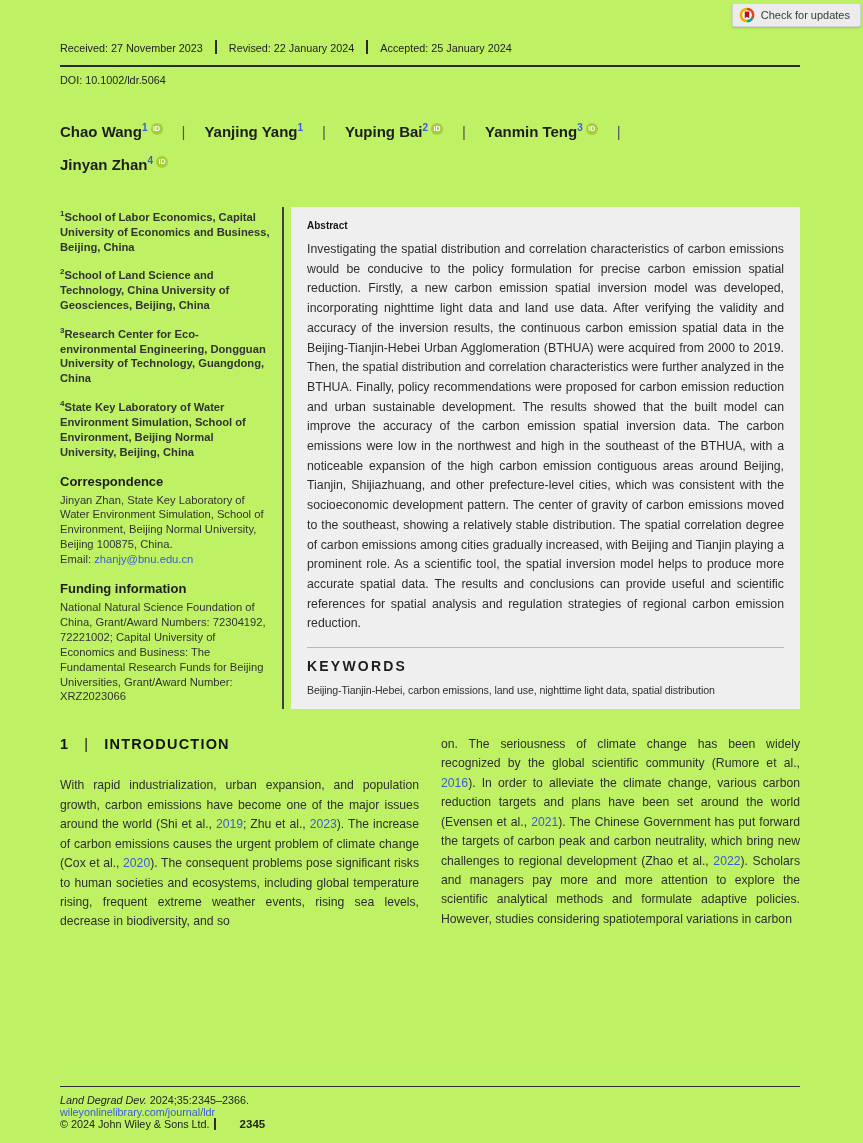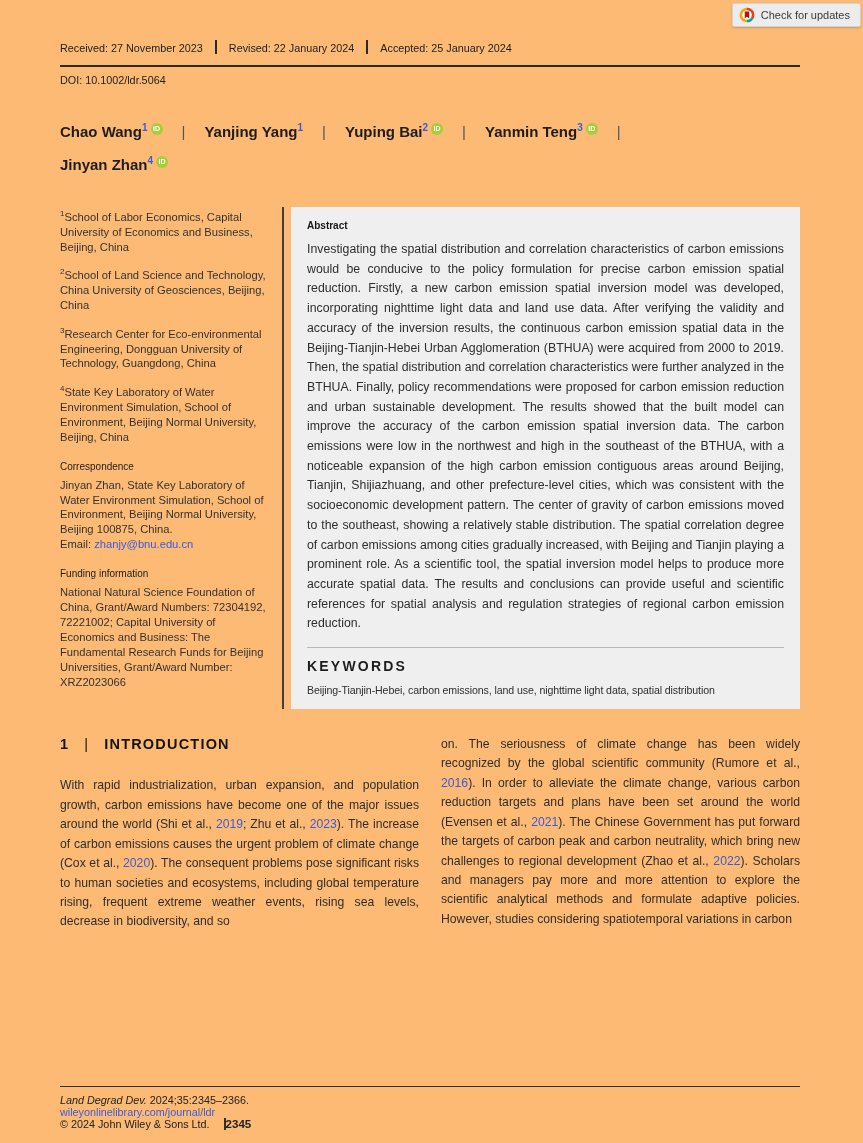--- a/index.html
+++ b/index.html
@@ -1,19 +1,19 @@
 <!DOCTYPE html>
 <html lang="en"><head>
 <meta charset="utf-8">
 <style>
   * { margin:0; padding:0; box-sizing:border-box; }
   html,body { background:#ffffff; }
   .page {
     position:relative; width:863px; height:1143px; margin:0 auto;
-    background:#fdba74; overflow:hidden;
+    background:#bef264; overflow:hidden;
     font-family:"Liberation Sans", sans-serif; color:#2d2d2d;
   }
   .margins { margin-left:60px; margin-right:63px; }
 
   
   .check-updates {
     position:absolute; top:3px; right:2px;
     display:flex; align-items:center; gap:6px;
     background:#ececec; border:1px solid #d2d2d2; border-radius:2px;
     box-shadow:0 1px 2px rgba(0,0,0,.18);
@@ -56,23 +56,23 @@
   .orcid-badge {
     display:inline-block; width:12px; height:12px; border-radius:50%;
     background:#a6ce39; color:#fff; font-size:7px; font-weight:bold;
     text-align:center; line-height:12px; vertical-align:super; margin-left:3px; cursor:pointer;
   }
   .author-pipe { color:#555; font-weight:400; margin:0 19px; }
 
   
   .content-row { display:flex; align-items:stretch; margin-top:28px; }
   .sidebar { width:212px; font-size:11.2px; line-height:14.9px; color:#333; }
-  .aff-item { margin-bottom:11px; }
+  .aff-item { margin-bottom:11px;font-weight:bold; }
   .aff-sup { font-size:8px; vertical-align:super; }
-  .side-heading { font-weight:normal; font-size:10px; color:#1d1d1d; margin:15px 0 3px; }
+  .side-heading { font-weight:bold; font-size:13px; color:#1d1d1d; margin:15px 0 3px; }
   .email-link { color:#3a5bd9; cursor:pointer; }
   .v-divider { width:2px; background:#3f3f3f; margin-left:10px; }
 
   .abstract-box { flex:1; margin-left:7px; background:#efefef; padding:13px 16px 13px 16px; }
   .abstract-heading { font-size:10px; font-weight:bold; color:#161616; margin-bottom:9px; }
   .abstract-text { font-size:12.3px; line-height:19.7px; text-align:justify; color:#2e2e2e; }
   .kw-block { border-top:1px solid #b9b9b9; margin-top:13px; padding-top:10px; }
   .kw-heading { font-size:14px; font-weight:bold; letter-spacing:2.2px; color:#1d1d1d; margin-bottom:10px; }
   .kw-text { font-size:10.6px; letter-spacing:-0.1px; color:#2e2e2e; white-space:nowrap; }
 
@@ -92,21 +92,21 @@
     border-top:1px solid #2f2f2f; padding-top:7px;
     display:flex; align-items:baseline; font-size:10.8px; color:#222;flex-direction:column;
   }
   .footer-left { flex:1; }
   .journal-name { font-style:italic; }
   .footer-center { flex:1; text-align:right; }
   .footer-link { color:#3a5bd9; cursor:pointer; }
   .footer-right { flex:1; display:flex; justify-content:flex-end; align-items:baseline; }
   .page-num {
     font-weight:bold; font-size:11.5px; border-left:2px solid #2f2f2f;
-    padding-left:0; margin-left:14px;text-align:right;
+    padding-left:24px; margin-left:4px;text-align:right;
   }
 </style>
 </head>
 <body>
 
 <div class="page">
 
   <div class="check-updates">
     <span>
       <svg width="16" height="16" viewBox="0 0 24 24">

